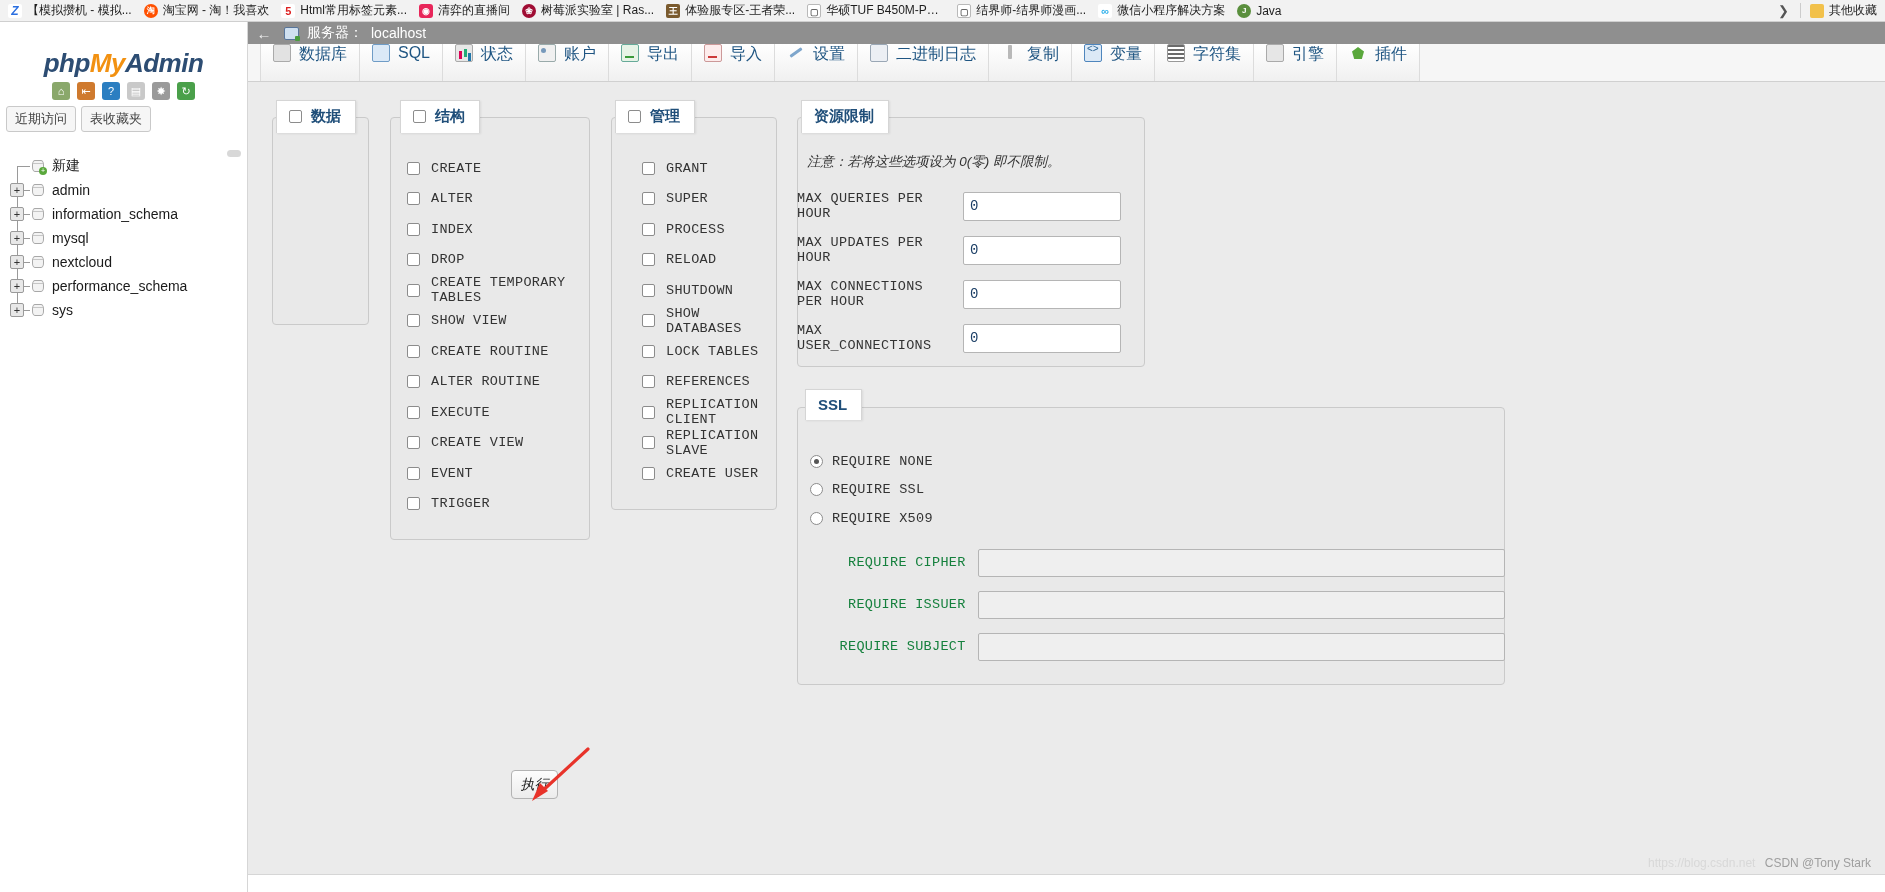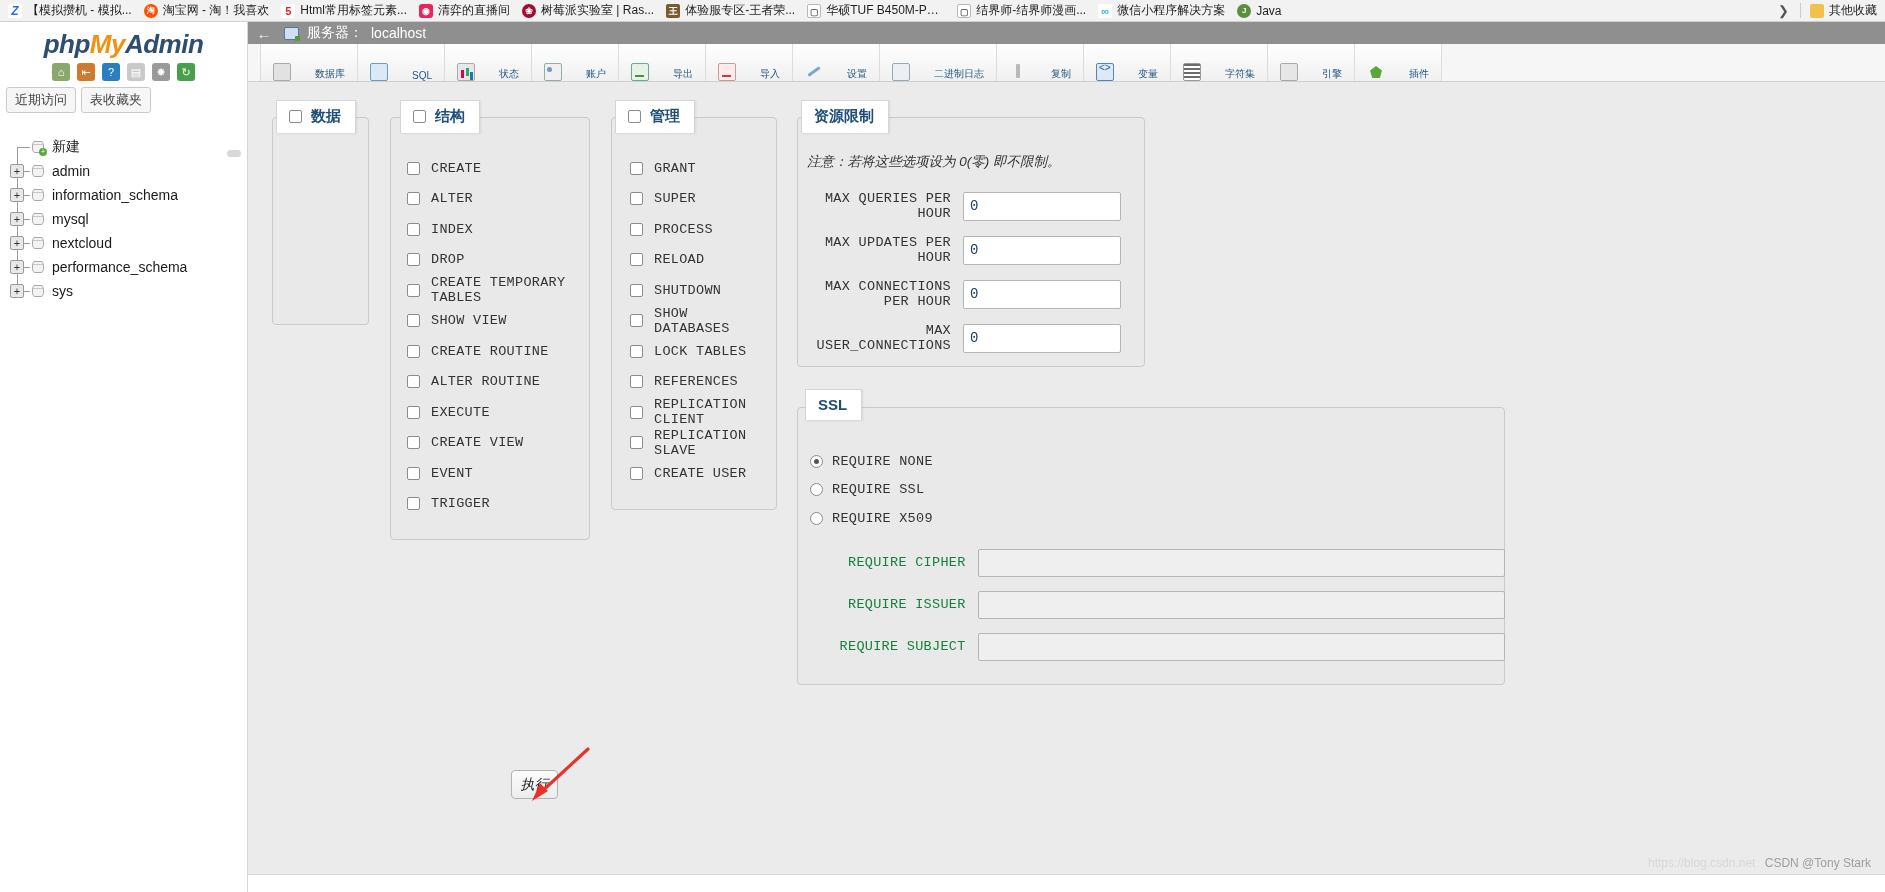--- a/index.html
+++ b/index.html
@@ -82,20 +82,21 @@
     border-right: 1px solid #d6d6d6;
     overflow: hidden;
   }
   .pma-logo {
     padding: 7px 0 2px 0;
     text-align: center;
     font-size: 26px;
     font-style: italic;
     font-weight: bold;
     letter-spacing: -0.5px;
+    margin-top: 19px;
   }
   .pma-logo .php { color: #2d4d73; }
   .pma-logo .my { color: #f29111; }
   .pma-logo .admin { color: #2d4d73; }
 
   .navicons {
     display: flex;
     justify-content: center;
     gap: 7px;
     padding: 1px 0 6px 0;
@@ -243,25 +244,25 @@
   
   .maintabs {
     display: flex;
     align-items: stretch;
     background: #f6f6f6;
     height: 38px;
     border-bottom: 1px solid #d0d0d0;
   }
   .mtab {
     display: flex;
-    align-items: flex-end;
-    gap: 24px;
+    align-items: flex-start;
+    gap: 8px;
     padding: 0 12px;
     border-right: 1px solid #dcdcdc;
-    font-size: 10px;
+    font-size: 16px;
     color: #1f5582;
     cursor: pointer;
     background: linear-gradient(#ffffff, #f0f0f0);
     white-space: nowrap;
   }
   .mtab.first { border-left: 1px solid #dcdcdc; margin-left: 12px; }
   .mtab .mi {
     width: 18px; height: 18px;
     flex: 0 0 18px;
     border-radius: 2px;
@@ -352,21 +353,20 @@
   }
   .reslimit-row {
     display: flex;
     align-items: center;
     margin-bottom: 14px;
   }
   .reslimit-row .rl-label {
     font-family: "Liberation Mono", monospace;
     font-size: 13.5px;
     color: #333;
-    text-align: right;
     padding-right: 12px;
     letter-spacing: 0.3px;
   }
   .txtinput {
     border: 1px solid #b5b5b5;
     background: #ffffff;
     border-radius: 2px;
     height: 29px;
     font-family: "Liberation Mono", monospace;
     font-size: 14px;
@@ -741,21 +741,21 @@
               <span class="lbl">TRIGGER</span>
             </div>
           </div>
         </div>
 
       <div class="fieldset" style="left:363px; top:35px; width:166px; height:393px;"></div>
       <div class="legend" style="left:367px; top:18px;">
         <span class="cbx"></span>
         <span class="lgname">管理</span>
       </div>
-      <div id="admin-priv-host" style="position:absolute;left:365px;top:35px;width:146px;">
+      <div id="admin-priv-host" style="position:absolute;left:377px;top:35px;width:146px;">
           <div class="privlist">
             <div class="privitem">
               <span class="cbx"></span>
               <span class="lbl">GRANT</span>
             </div>
             <div class="privitem">
               <span class="cbx"></span>
               <span class="lbl">SUPER</span>
             </div>
             <div class="privitem">

